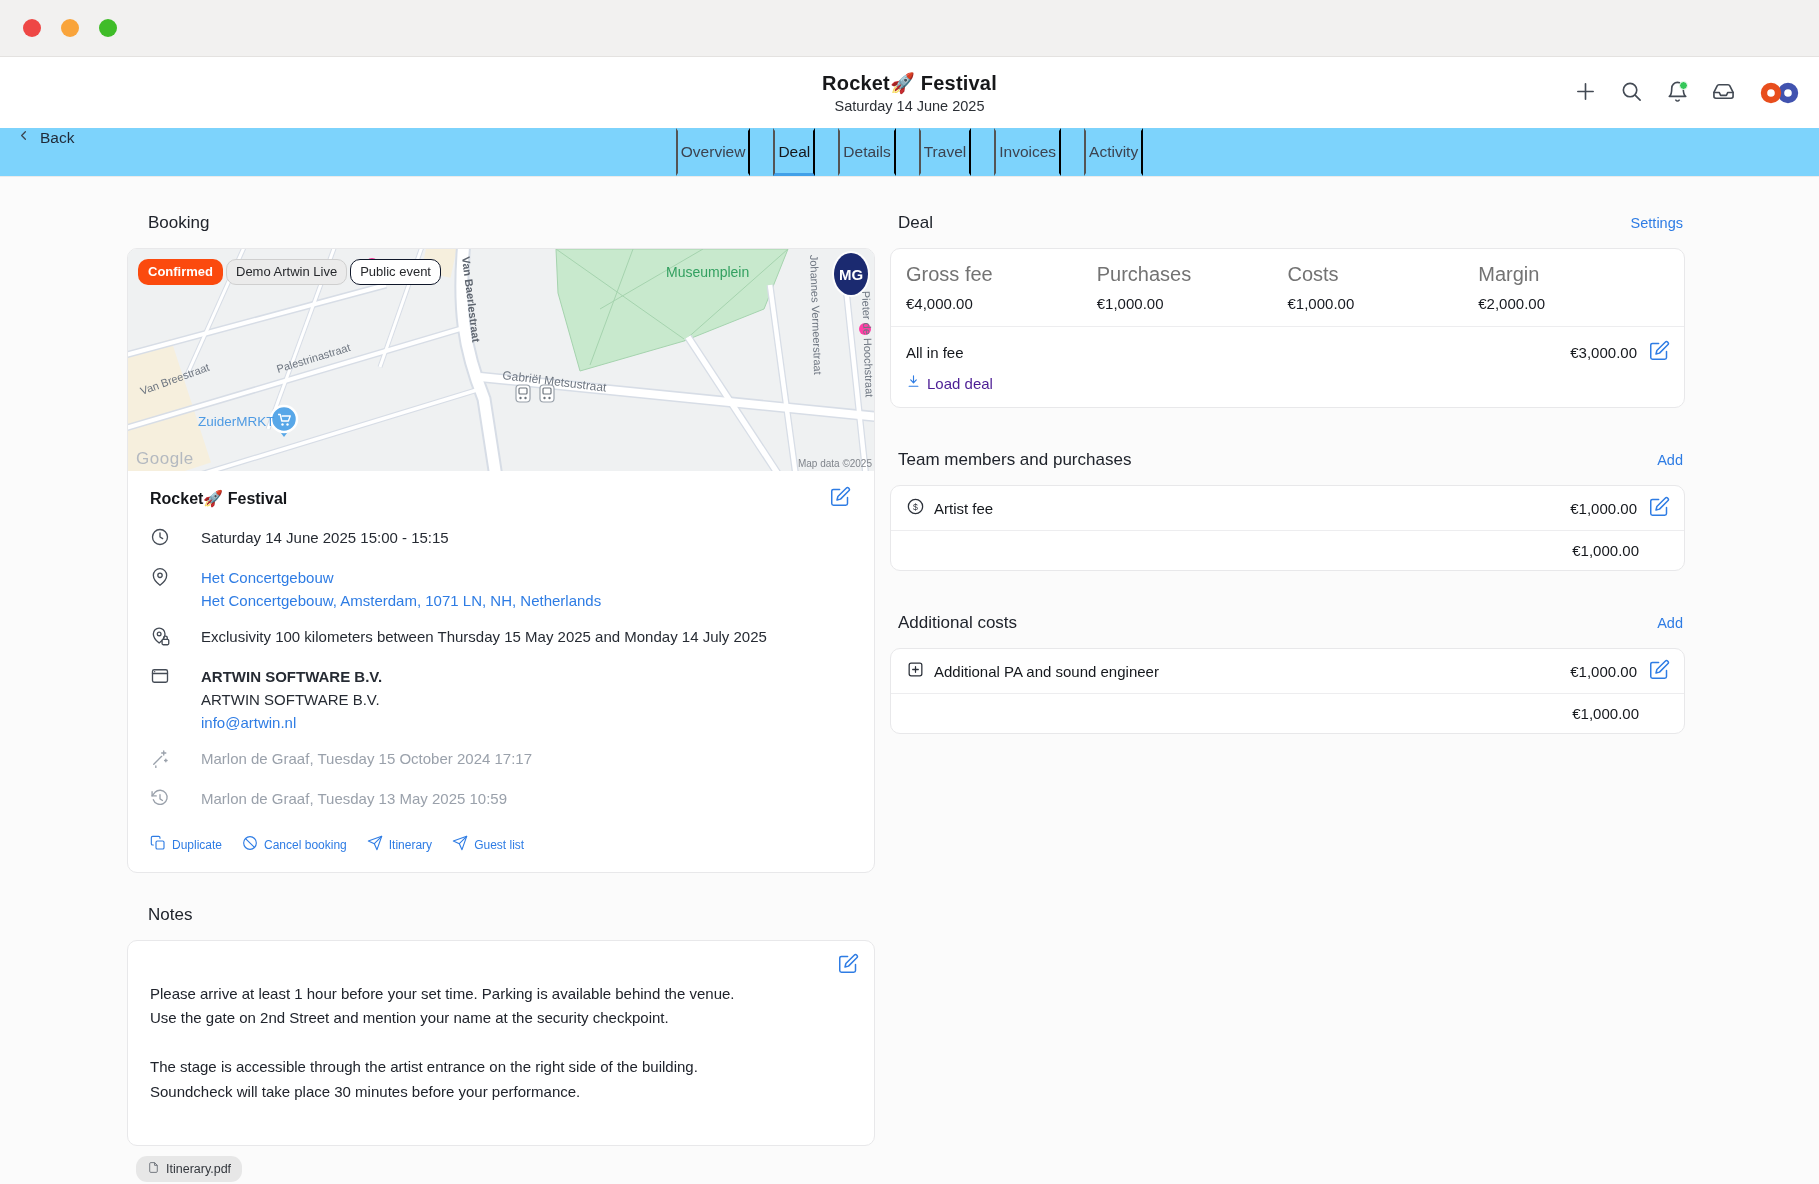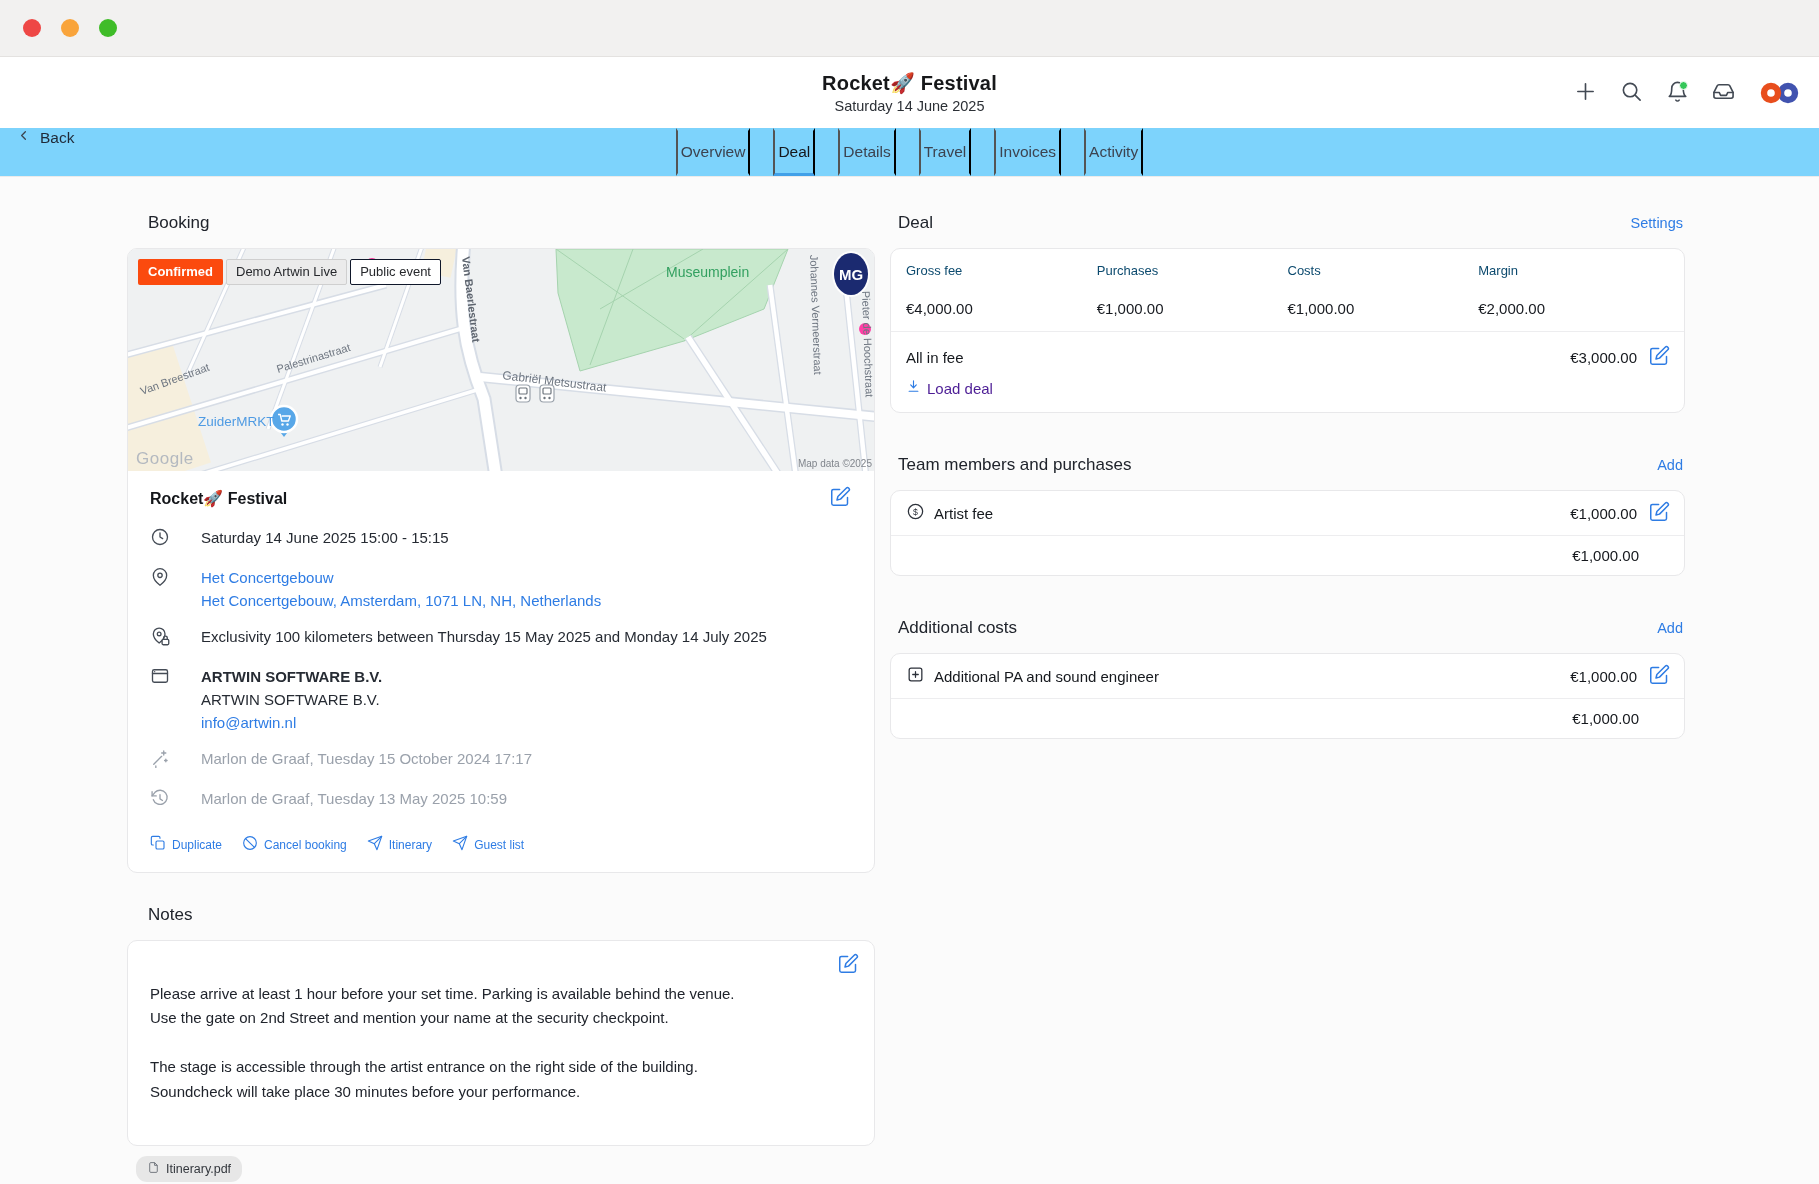--- a/index.html
+++ b/index.html
@@ -35,21 +35,21 @@
   .section-title { font-size:17px; font-weight:400; color:#20242c; }
   .left-title { padding-left:21px; margin-bottom:15px; }
 
   .panel { background:#fff; border:1px solid #e8e8ea; border-radius:10px; }
 
   
   .booking-card { overflow:hidden; }
   .map { height:222px; position:relative; background:#eff1f2; cursor:grab; }
   .map svg text { font-family:"Liberation Sans", sans-serif; }
   .badges { position:absolute; top:10px; left:10px; display:flex; gap:3px; z-index:3; }
-  .badge { font-size:13px; line-height:18px; padding:4px 10px; border-radius:2px; white-space:nowrap;text-align:right; }
+  .badge { font-size:13px; line-height:18px; padding:4px 10px; border-radius:10px; white-space:nowrap;text-align:right; }
   .badge-confirmed { background:#fb4a0e; color:#fff; font-weight:700; }
   .badge-demo { background:#ebebeb; border:1px solid #cfcfcf; color:#26282c; padding:3px 9px; }
   .badge-public { background:#fff; border:1px solid #0f172a; color:#26282c; padding:3px 9px; }
   .avatar { position:absolute; top:4px; right:6px; width:34px; height:42px; border-radius:50%; background:#1b2a70; color:#fff; font-weight:700; font-size:15px; display:flex; align-items:center; justify-content:center; z-index:3; box-shadow:0 0 0 2px rgba(255,255,255,.85); cursor:pointer; }
 
   .card-body { padding:15px 22px 18px; }
   .title-row { display:flex; justify-content:space-between; align-items:center; margin-bottom:16px; }
   .booking-title { font-size:16px; font-weight:700; color:#14161a; }
   .edit-btn { background:none; border:none; cursor:pointer; width:24px; height:24px; display:flex; align-items:center; justify-content:center; }
   .edit-btn svg { stroke:#2e7ce4; fill:none; stroke-width:1.7; stroke-linecap:round; stroke-linejoin:round; }
@@ -70,21 +70,21 @@
   .notes-card { position:relative; padding:16px 54px 16px 22px; font-size:15px; line-height:24.5px; color:#20242c; white-space:pre-line; }
   .notes-edit { position:absolute; top:12px; right:14px; }
   .attachment { display:inline-flex; align-items:center; gap:6px; background:#e7e7e7; border-radius:11px; padding:5px 11px; margin:10px 0 0 9px; font-size:12.5px; color:#33373d; cursor:pointer; border:none; font-family:inherit; }
   .attachment svg { stroke:#5a6069; fill:none; stroke-width:1.5; stroke-linejoin:round; }
 
   
   .row-head { display:flex; justify-content:space-between; align-items:baseline; margin-bottom:15px; padding:0 2px 0 8px; }
   .blue-link { color:#2e7ce4; font-size:14.5px; font-weight:500; text-decoration:none; cursor:pointer; background:none; border:none; font-family:inherit; }
 
   .summary { display:grid; grid-template-columns:repeat(4,1fr); padding:14px 15px; border-bottom:1px solid #ededef; }
-  .sum-label { font-size:13px; color:#0c4a6e; margin-bottom:22px; }
+  .sum-label { font-size:20px; color:#737373; margin-bottom:9px; }
   .sum-value { font-size:15px; color:#171a20; }
 
   .fee-line { display:flex; justify-content:space-between; align-items:center; padding:13px 13px 4px 15px; }
   .fee-line-label { font-size:15px; font-weight:500; color:#15181d; }
   .amount-wrap { display:flex; align-items:center; gap:10px; }
   .amount { font-size:15px; color:#15181d; }
   .load-line { padding:6px 15px 15px; }
   .load-link { display:inline-flex; align-items:center; gap:6px; color:#4c1d95; font-size:15px; font-weight:500; cursor:pointer; background:none; border:none; font-family:inherit; }
   .load-link svg { stroke:#2e7ce4; fill:none; stroke-width:1.8; stroke-linecap:round; stroke-linejoin:round; }
 

